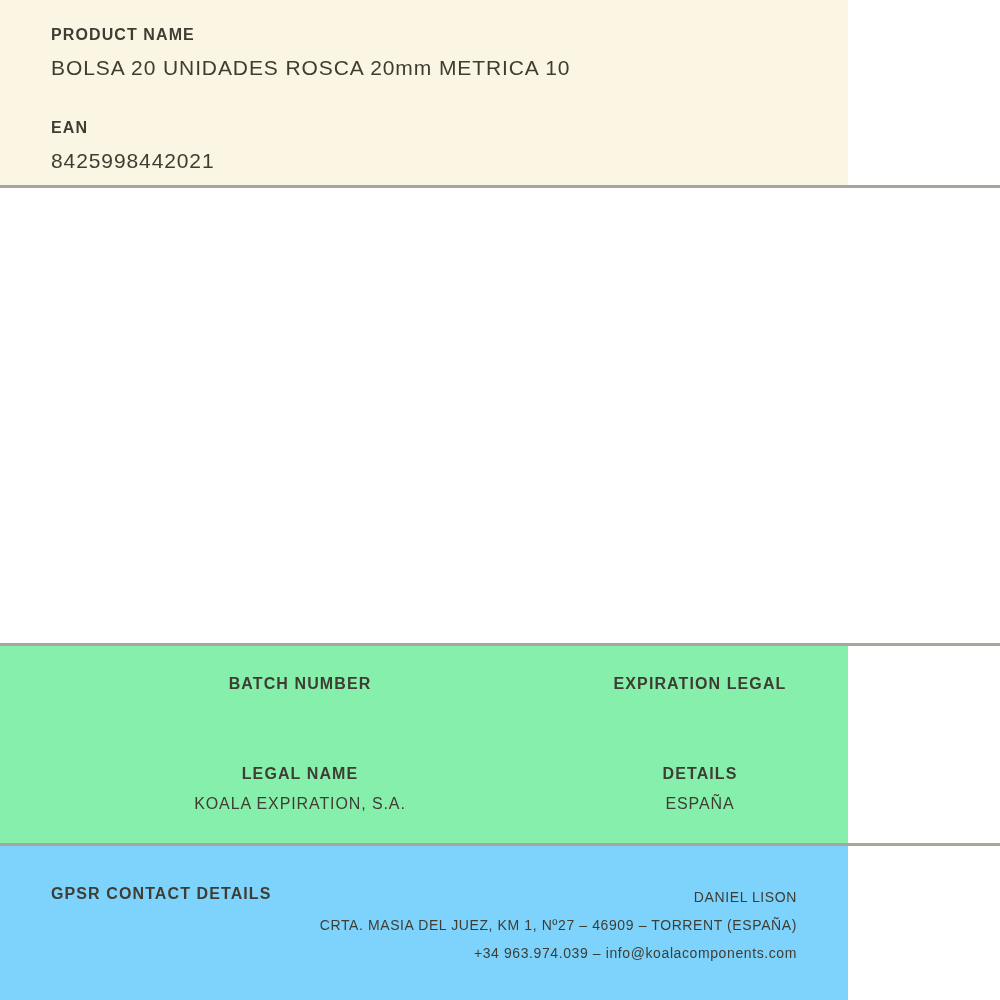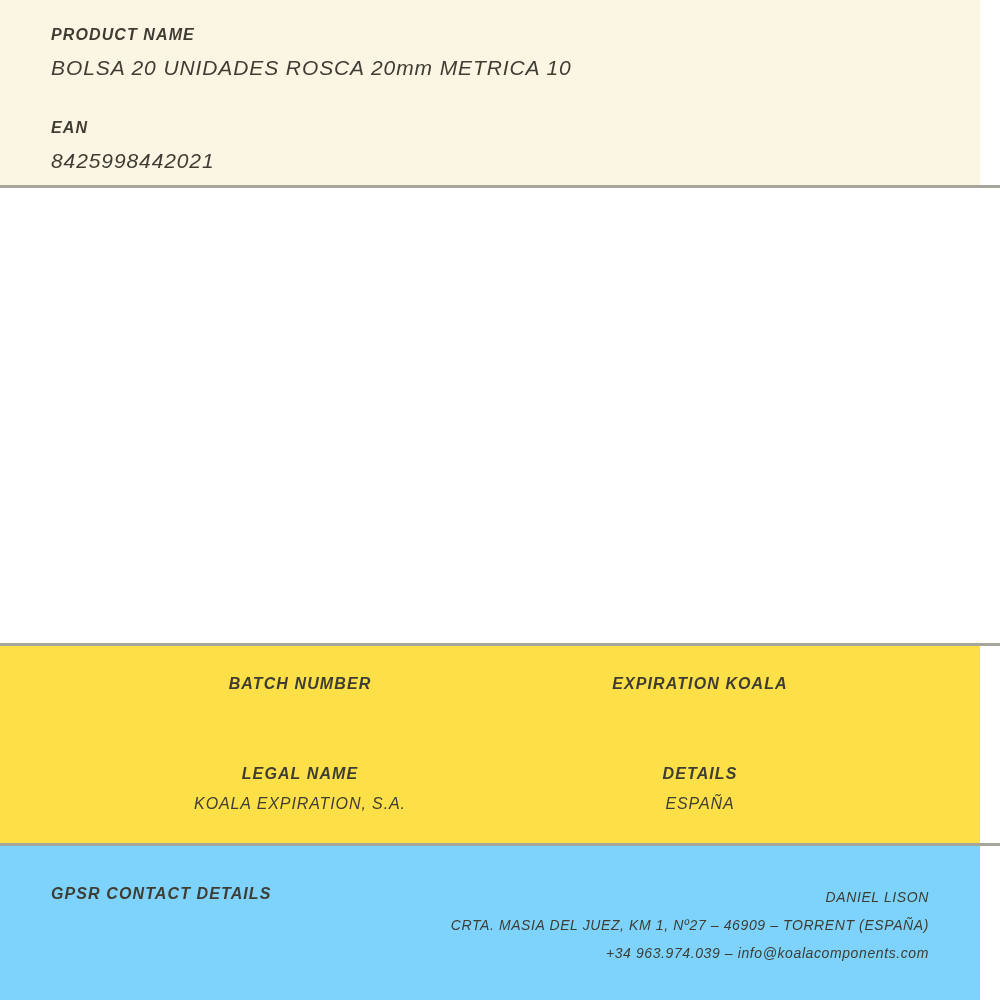--- a/index.html
+++ b/index.html
@@ -14,22 +14,21 @@
     background: #FFFFFF;
     overflow: hidden;
   }
   .page {
     position: relative;
     width: 1000px;
     height: 1000px;
   }
   section {
     box-sizing: border-box;
-    width: 980px;
-    font-style: italic;
+    width: 848px;
   }
   .divider {
     width: 1000px;
     height: 3px;
     background: #A6A69C;
   }
   
   .sec-top {
     height: 185px;
     background: #FBF6E3;
@@ -52,21 +51,21 @@
   }
   
   .sec-blank {
     height: 455px;
     background: #FFFFFF;
   }
   
   .sec-mid {
     position: relative;
     height: 197px;
-    background: #fde047;
+    background: #86efac;
   }
   .mid-cell {
     position: absolute;
     width: 400px;
     text-align: center;
     font-size: 16px;
     letter-spacing: 0.9px;
     line-height: 16px;
   }
   .mid-cell.bold { font-weight: bold; letter-spacing: 1.1px; }
@@ -118,21 +117,21 @@
   </section>
 
   <div class="divider"></div>
 
   <section class="sec-blank"></section>
 
   <div class="divider"></div>
 
   <section class="sec-mid">
     <div class="mid-cell bold col-left row-labels-1">BATCH NUMBER</div>
-    <div class="mid-cell bold col-right row-labels-1">EXPIRATION KOALA</div>
+    <div class="mid-cell bold col-right row-labels-1">EXPIRATION LEGAL</div>
     <div class="mid-cell col-left row-values-1"></div>
     <div class="mid-cell col-right row-values-1"></div>
     <div class="mid-cell bold col-left row-labels-2">LEGAL NAME</div>
     <div class="mid-cell bold col-right row-labels-2">DETAILS</div>
     <div class="mid-cell col-left row-values-2">KOALA EXPIRATION, S.A.</div>
     <div class="mid-cell col-right row-values-2">ESPAÑA</div>
   </section>
 
   <div class="divider"></div>
 

